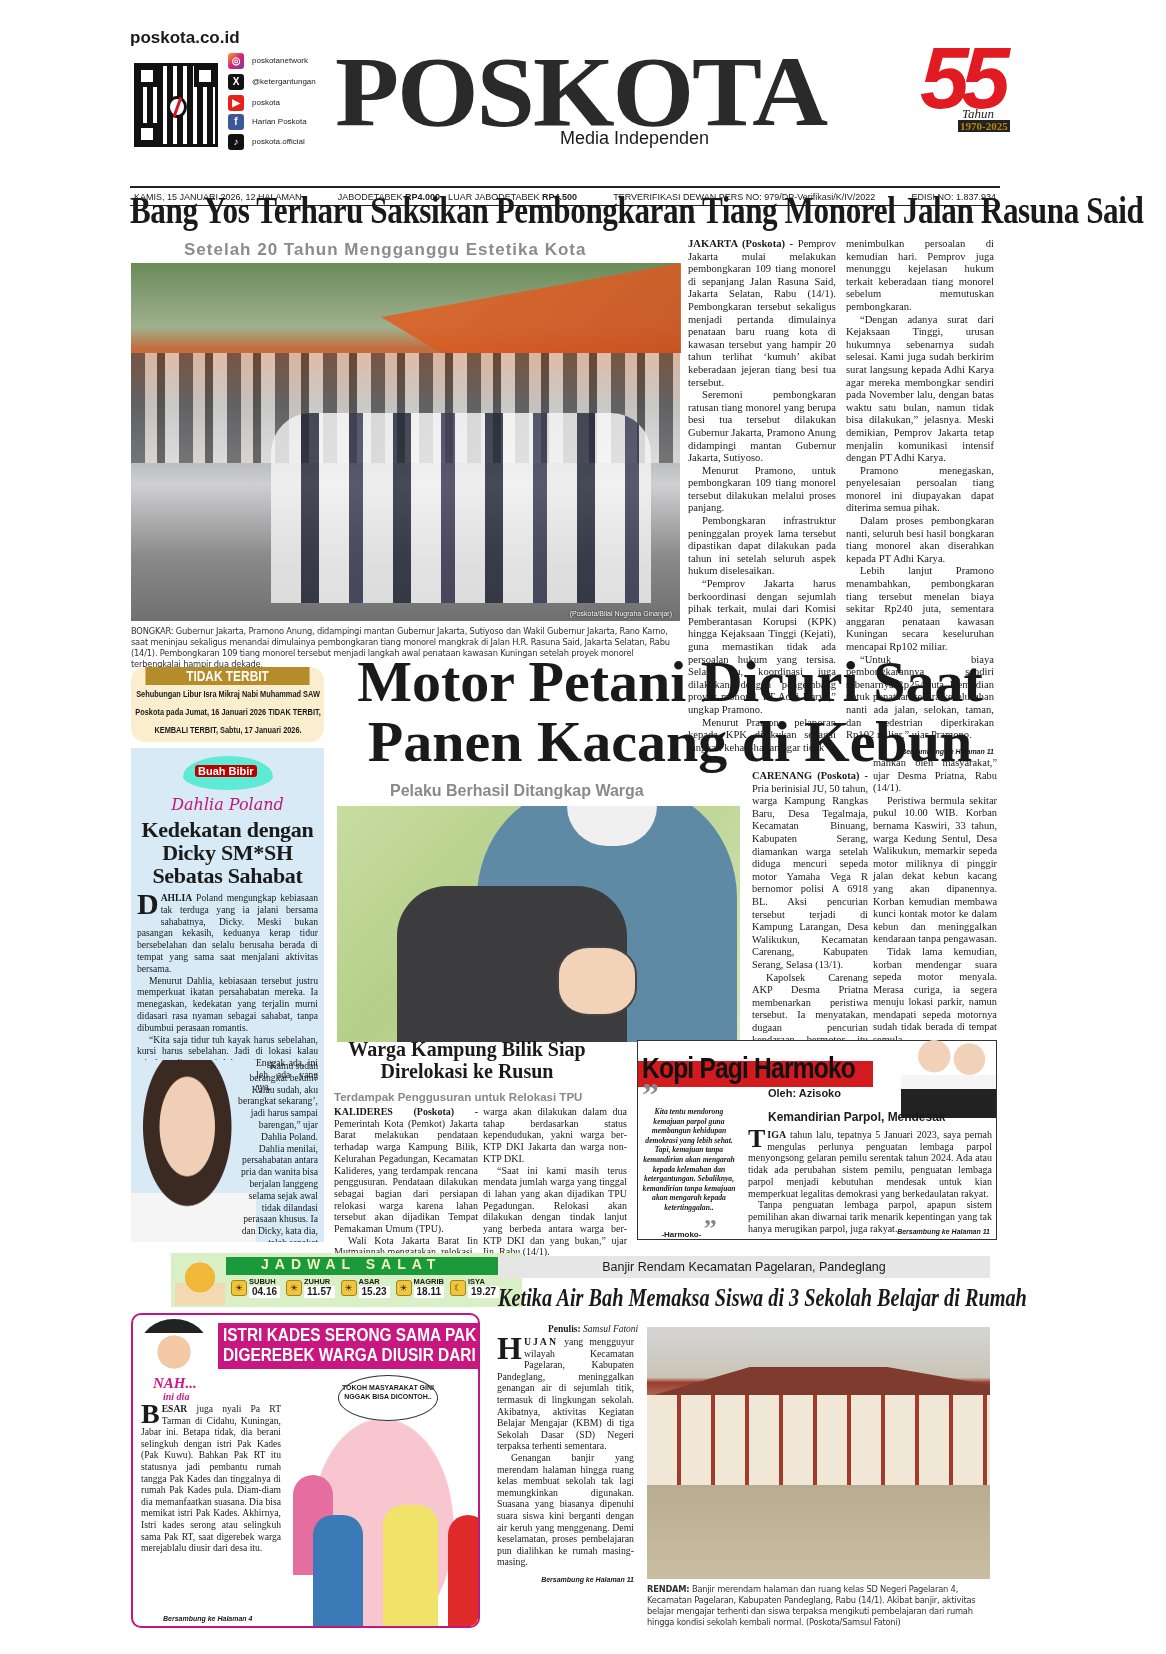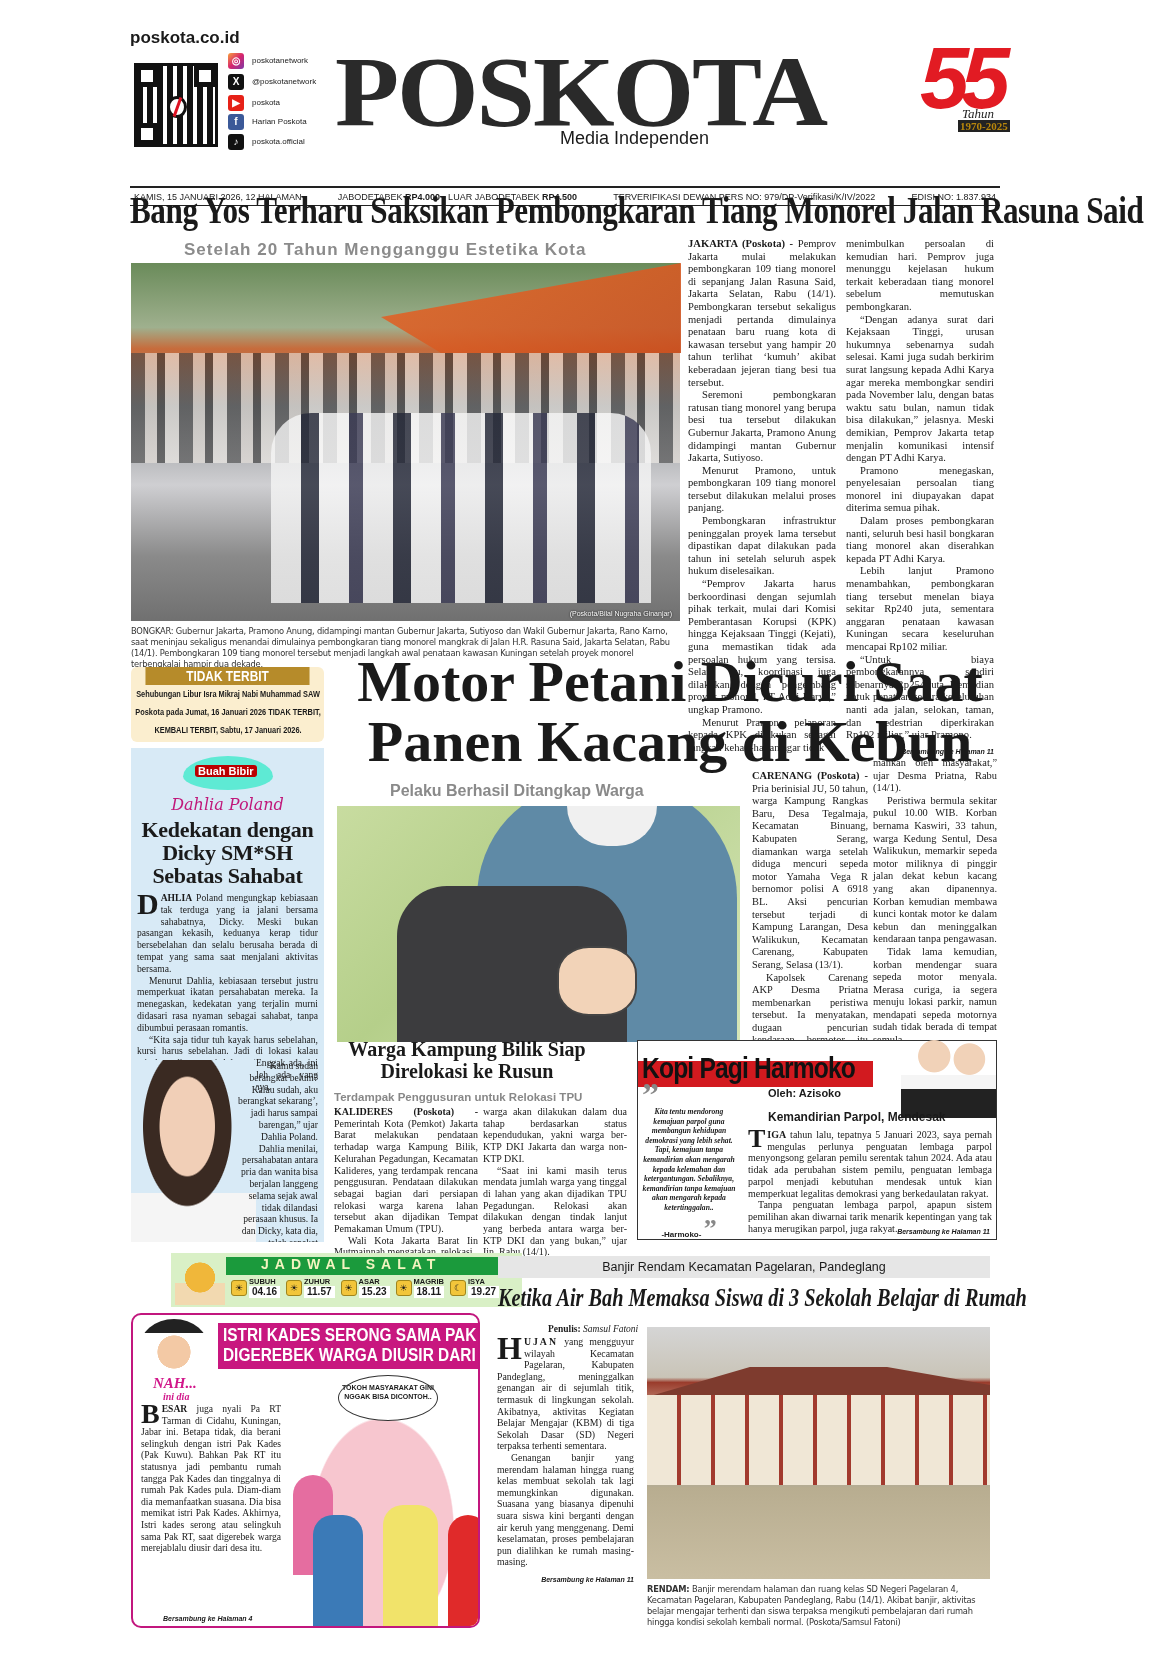--- a/index.html
+++ b/index.html
@@ -40,21 +40,21 @@
   #caption1 { left: 131px; top: 626px; width: 549px; font-size: 8.3px; line-height: 11px; font-family:"DejaVu Sans",sans-serif; color:#333; letter-spacing:-0.2px;}
   .col { font-size: 10.6px; line-height: 12.6px; text-align: justify; font-family:"Liberation Serif",serif; hyphens:auto; }
   .col p { text-indent: 14px; }
   .col p.first { text-indent: 0; }
   .dl { font-weight:bold; }
   #a1c1 { left: 688px; top: 238px; width: 148px; }
   #a1c2 { left: 846px; top: 238px; width: 148px; }
   .cont { font-family:"Liberation Sans",sans-serif; font-size:7px; font-style:italic; font-weight:bold; text-align:right; }
 
   
-  #tt { left: 131px; top: 667px; width: 193px; height: 75px; background:#fbeecf; border-radius:6px; overflow:hidden; }
+  #tt { left: 131px; top: 667px; width: 193px; height: 75px; background:#fbeecf; border-radius:14px; overflow:hidden; }
   #tt .hd { background:#b68b2a; color:#fff; text-align:center; font-weight:bold; font-size:14px; font-family:"Liberation Sans",sans-serif; height:18px; line-height:18px; transform: scaleX(.85); }
   #tt .bd { text-align:center; font-family:"Liberation Sans",sans-serif; font-weight:bold; font-size:9px; line-height:18px; transform: scaleX(.82); transform-origin:center top; white-space:nowrap; margin-left:-18px; width:230px;}
 
   
   #h2 { left: 340px; top: 652px; width: 660px; text-align:center; font-size: 58px; line-height: 60px; font-weight: bold; font-family:"Liberation Serif",serif; }
   #h2-sub { left: 390px; top: 782px; font-size: 16px; font-weight:bold; color:#8a8a8a; font-family:"Liberation Sans",sans-serif; }
   #illus { left: 337px; top: 806px; width: 403px; height: 236px; background: linear-gradient(135deg,#c8dca0 0%,#b5cf8a 40%,#d6e6b8 100%); overflow:hidden; }
   #illus .sleeve { position:absolute; left:140px; top:-20px; width:260px; height:280px; background:#5f8aa6; border-radius: 40% 40% 0 0; }
   #illus .bike { position:absolute; left:60px; top:80px; width:230px; height:170px; background:#3c3c3e; border-radius: 50px 50px 10px 10px; }
   #illus .mask { position:absolute; left:230px; top:0; width:90px; height:40px; background:#f0f0f0; border-radius:0 0 40px 40px;}
@@ -149,21 +149,21 @@
   <div class="finder" style="left:-1px;bottom:-1px;"></div>
   <div class="center"></div>
 </div>
 
 <div class="abs social sans" style="top:52px;">
   <span class="ico" style="background:linear-gradient(135deg,#f9a13a,#d6246e,#7c3aa8);">◎</span>
   <span>poskotanetwork</span>
 </div>
 <div class="abs social sans" style="top:73px;">
   <span class="ico" style="background:#111;">X</span>
-  <span>@poskotanetwork</span>
+  <span>@ketergantungan</span>
 </div>
 <div class="abs social sans" style="top:94px;">
   <span class="ico" style="background:#e62117;">▶</span>
   <span>poskota</span>
 </div>
 <div class="abs social sans" style="top:113px;">
   <span class="ico" style="background:#3b5998;">f</span>
   <span>Harian Poskota</span>
 </div>
 <div class="abs social sans" style="top:133px;">

